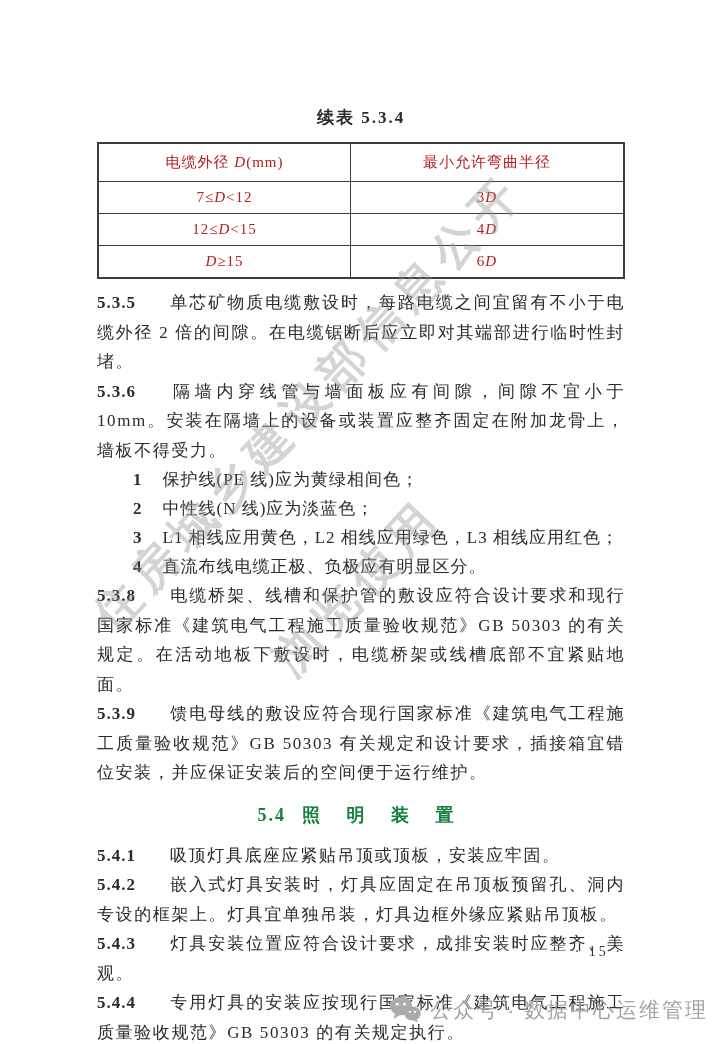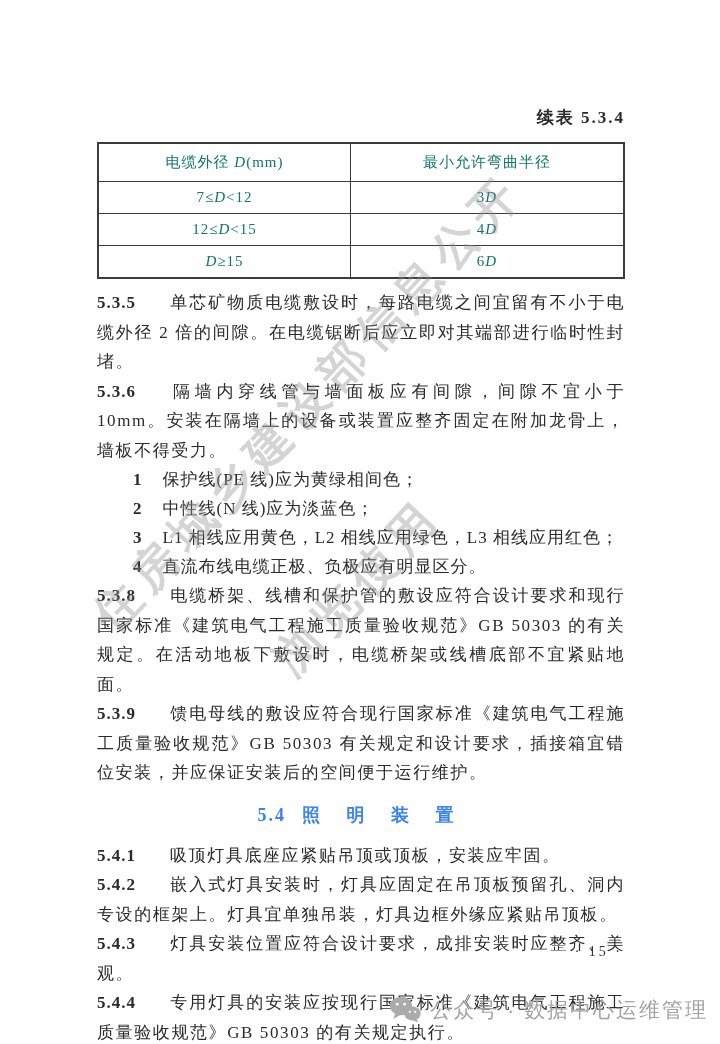--- a/index.html
+++ b/index.html
@@ -2,32 +2,32 @@
 <html><head>
 <meta charset="utf-8">
 <style>
   html,body{margin:0;padding:0;background:#e9e9e9;}
   .page{
     position:relative;width:720px;height:1044px;background:#ffffff;
     overflow:hidden;margin:0 auto;
     font-family:"Liberation Serif","DejaVu Serif",serif;color:#2b2b2b;
   }
   .content{position:absolute;left:97px;top:106px;width:528px;z-index:2;}
-  .tbl-title{text-align:right;font-weight:bold;font-size:17px;letter-spacing:2px;margin:0 0 13px 0;}
-  table.spec{width:100%;border-collapse:collapse;border:2px solid #3c3c3c;font-size:15px;color:#0f766e;}
+  .tbl-title{text-align:center;font-weight:bold;font-size:17px;letter-spacing:2px;margin:0 0 13px 0;}
+  table.spec{width:100%;border-collapse:collapse;border:2px solid #3c3c3c;font-size:15px;color:#b91c1c;}
   table.spec th, table.spec td{border:1px solid #3c3c3c;text-align:center;font-weight:normal;letter-spacing:1px;}
   table.spec th{height:35px;}
   table.spec td{height:29px;margin-left:36px;}
   table.spec i{font-family:"Liberation Serif","DejaVu Serif",serif;}
   .body-text{margin-top:9px;}
   .para{margin:0;font-size:17px;line-height:29.5px;text-align:justify;letter-spacing:1.6px;}
   .para .num{font-weight:bold;margin-right:34px;letter-spacing:1px;}
   .sub{margin:0;padding-left:36px;font-size:17px;line-height:29px;text-align:justify;letter-spacing:1px;}
   .sub .snum{font-weight:bold;margin-right:20px;}
-  .sec-head{margin:15px 0 14px 0;text-align:center;font-size:18px;font-weight:bold;color:#3b82f6;}
+  .sec-head{margin:15px 0 14px 0;text-align:center;font-size:18px;font-weight:bold;color:#15803d;}
   .sec-head .hnum{letter-spacing:2px;margin-right:16px;}
   .sec-head .htitle{letter-spacing:11px;}
   .pagenum{position:absolute;top:944px;right:97px;font-size:14px;letter-spacing:3px;color:#333;z-index:2;text-align:right;}
   .watermark{
     position:absolute;white-space:nowrap;pointer-events:none;z-index:3;
     font-weight:bold;color:rgba(148,148,148,0.40);
     transform:rotate(-47deg);
   }
   .wm1{font-size:46px;letter-spacing:9px;left:6px;top:372px;}
   .wm2{font-size:46px;letter-spacing:9px;left:248px;top:556px;}

